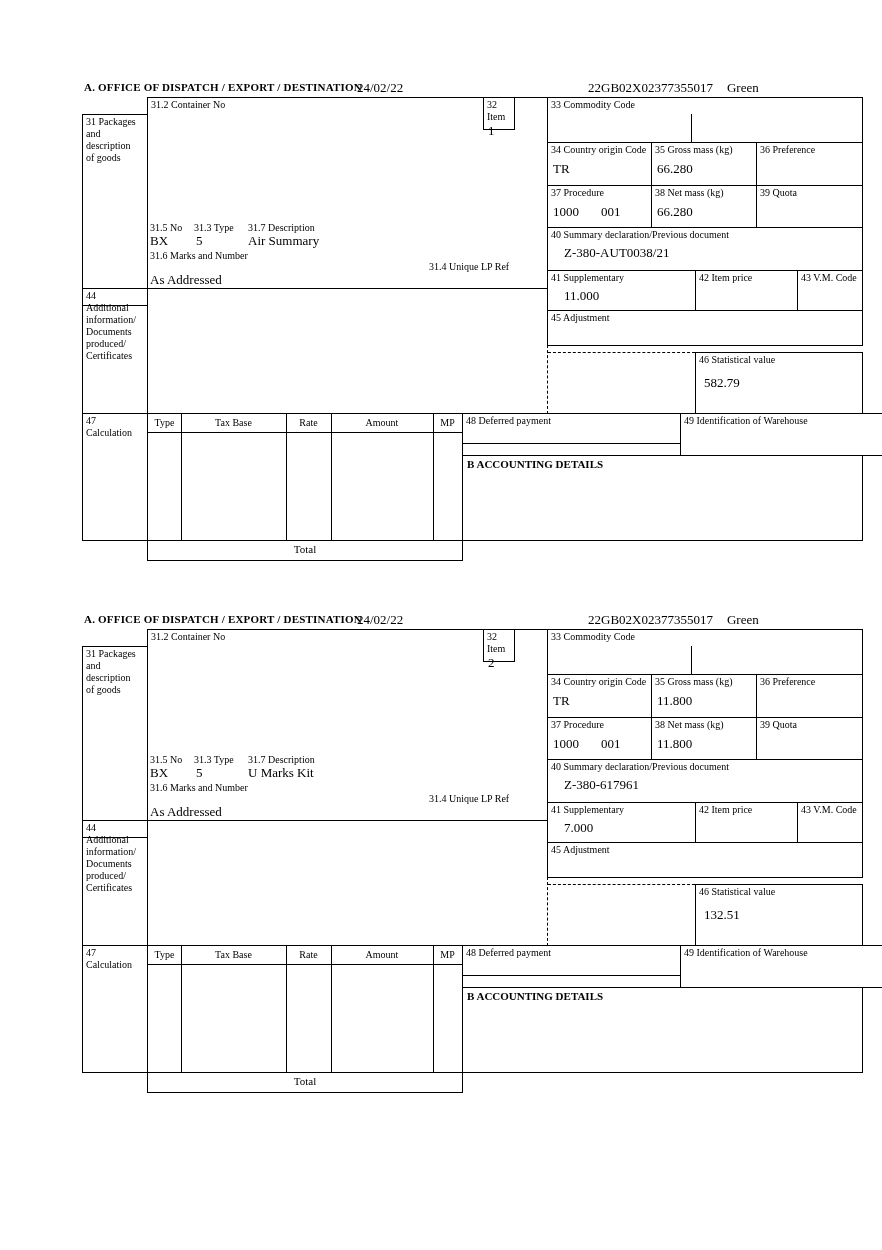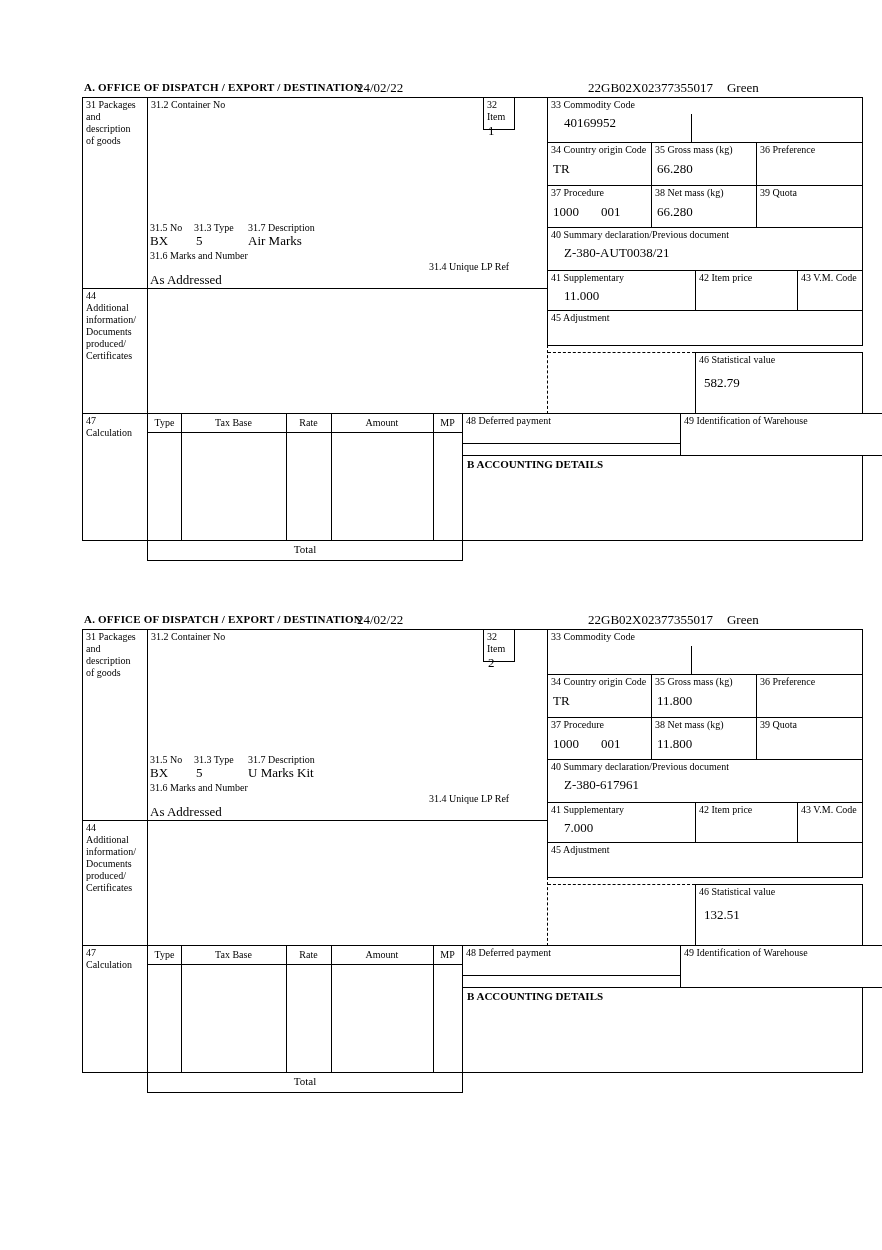--- a/index.html
+++ b/index.html
@@ -15,21 +15,21 @@
   .bx{position:absolute;border:1px solid #000;box-sizing:border-box;}
   .lbl{font-size:10px;line-height:12px;padding:1px 3px;}
   .pre{white-space:pre-line;}
   .blbl{font-size:11px;font-weight:bold;padding:2px 4px;}
   .val{font-size:13px;line-height:15px;}
   .ind{margin-left:16px;margin-top:3px;}
   .pad{margin-left:5px;margin-top:4px;}
   .sl{position:absolute;font-size:10px;line-height:11px;}
   .vv{position:absolute;font-size:13px;line-height:14px;}
   
-  .a31{left:0;top:17px;width:66px;height:192px;}
+  .a31{left:0;top:34px;width:66px;height:192px;}
   .a44{left:0;top:208px;width:66px;height:126px;}
   .a47{left:0;top:333px;width:66px;height:128px;}
   
   .m31{left:65px;top:17px;width:401px;height:192px;}
   .i32{left:401px;top:17px;width:32px;height:33px;}
   .v32{font-size:13px;padding-left:4px;line-height:14px;}
   .l315{left:2px;top:124px;}
   .l313{left:46px;top:124px;}
   .l317{left:100px;top:124px;}
   .v315{left:2px;top:136px;}
@@ -94,34 +94,33 @@
 of goods</div>
     </div>
 
     <div class="bx m31">
       <div class="lbl">31.2 Container No</div>
       <div class="sl l315">31.5 No</div>
       <div class="sl l313">31.3 Type</div>
       <div class="sl l317">31.7 Description</div>
       <div class="vv v315">BX</div>
       <div class="vv v313">5</div>
-      <div class="vv v317">Air Marks</div>
+      <div class="vv v317">Air Summary</div>
       <div class="sl l316">31.6 Marks and Number</div>
       <div class="sl l314">31.4 Unique LP Ref</div>
       <div class="vv vmarks">As Addressed</div>
     </div>
 
     <div class="bx i32">
       <div class="lbl">32 Item</div>
       <div class="v32">1</div>
     </div>
 
     <div class="bx c33">
       <div class="lbl">33 Commodity Code</div>
-      <div class="val ind">40169952</div>
       <div class="cdiv"></div>
     </div>
 
     <div class="bx c34">
       <div class="lbl">34 Country origin Code</div>
       <div class="val pad">TR</div>
     </div>
     <div class="bx c35">
       <div class="lbl">35 Gross mass (kg)</div>
       <div class="val pad">66.280</div>

